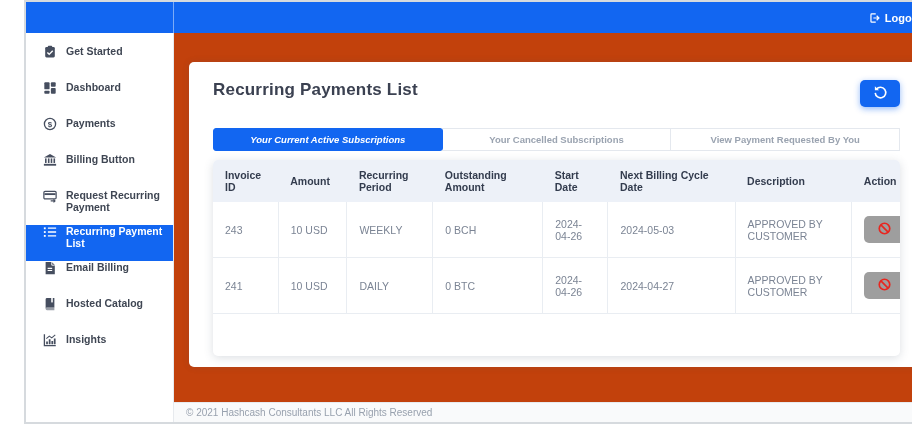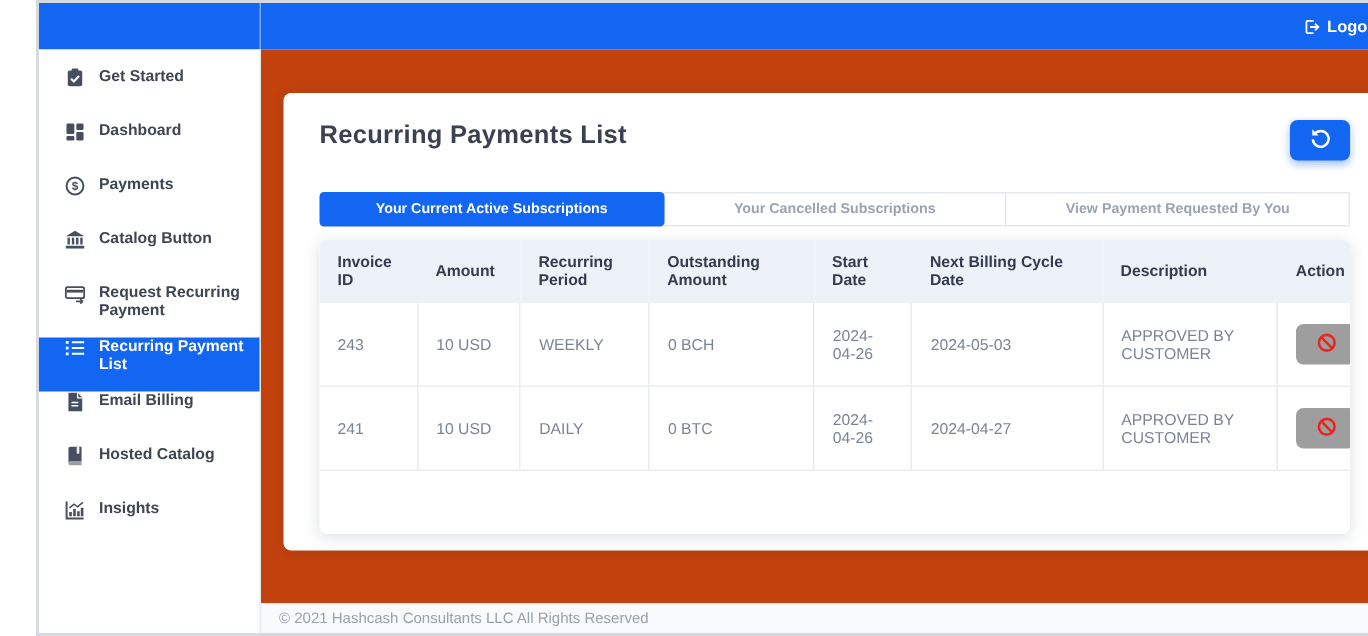--- a/index.html
+++ b/index.html
@@ -31,21 +31,21 @@
   .content { flex:1; position:relative; }
   .card { position:absolute; left:15px; top:29px; width:735px; height:305px; background:#fff; border-radius:5px; box-shadow:0 0 7px rgba(60,75,100,.16); padding:18px 24px 0 24px; }
   .card-head { display:flex; justify-content:space-between; align-items:flex-start; }
   .page-title { font-size:17px; font-weight:700; color:#3b4151; letter-spacing:.2px; }
   .history-btn { width:40px; height:27px; background:#1266f1; border:none; border-radius:5px; display:flex; align-items:center; justify-content:center; cursor:pointer; box-shadow:0 2px 6px rgba(18,102,241,.45); }
 
   
   .tabbar { display:flex; margin-top:21px; }
   .tab { flex:1 1 25%; height:23px; display:flex; align-items:center; justify-content:center; background:#fff; border:1px solid #e4e8ee; color:#9aa3b0; font-size:9.5px; font-weight:600; margin-left:-1px; cursor:pointer; white-space:nowrap; }
   .tab:first-child { margin-left:0; }
-  .tab.active { background:#1266f1; border-color:#1266f1; color:#fff; font-weight:700; border-radius:3px; position:relative; z-index:1; }
+  .tab.active { background:#1266f1; border-color:#1266f1; color:#fff; font-weight:700; border-radius:3px; position:relative; z-index:1;font-style:italic; }
 
   
   .table-card { margin-top:9px; background:#fff; border-radius:5px; box-shadow:0 2px 10px rgba(60,75,100,.18); min-height:196px; overflow:hidden; }
   table { width:100%; border-collapse:collapse; table-layout:fixed; }
   thead th { background:#edf1f8; font-size:10.5px; font-weight:700; color:#333c4e; text-align:left; padding:9px 12px; }
   tbody td { font-size:10.5px; color:#7b8494; padding:14px 12px; border-bottom:1px solid #e9edf2; border-right:1px solid #e9edf2; }
   tbody td:last-child { border-right:none; }
   .block-btn { width:40px; height:27px; background:#9e9e9e; border:none; border-radius:5px; display:flex; align-items:center; justify-content:center; cursor:pointer; }
 
   
@@ -112,21 +112,21 @@
         <span class="ic">
           <svg viewBox="0 0 16 16">
               <path d="M8 1 15 5.2H1z" fill="currentColor"></path>
               <rect x="2.3" y="6.2" width="1.8" height="5.2" fill="currentColor"></rect>
               <rect x="5.6" y="6.2" width="1.8" height="5.2" fill="currentColor"></rect>
               <rect x="8.8" y="6.2" width="1.8" height="5.2" fill="currentColor"></rect>
               <rect x="12" y="6.2" width="1.8" height="5.2" fill="currentColor"></rect>
               <rect x="1" y="12.4" width="14" height="2.1" fill="currentColor"></rect>
             </svg>
         </span>
-        <span class="side-label">Catalog Button</span>
+        <span class="side-label">Billing Button</span>
       </div>
 
       <div class="side-item">
         <span class="ic">
           <svg viewBox="0 0 16 16">
               <rect x="1" y="2.8" width="14" height="8.4" rx="1.3" fill="none" stroke="currentColor" stroke-width="1.4"></rect>
               <rect x="1.7" y="4.8" width="12.6" height="2.1" fill="currentColor"></rect>
               <path d="M8.8 13.6h5.2m0 0-2-1.7m2 1.7-2 1.7" stroke="currentColor" stroke-width="1.3" fill="none"></path>
             </svg>
         </span>

